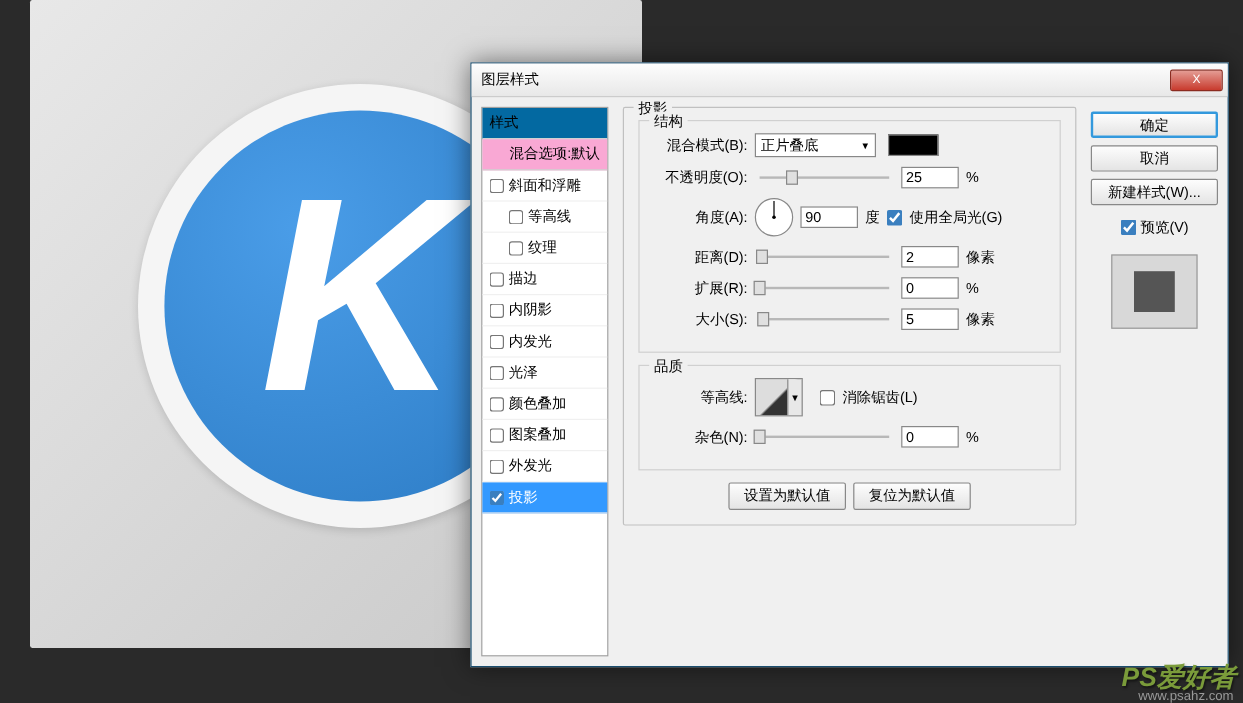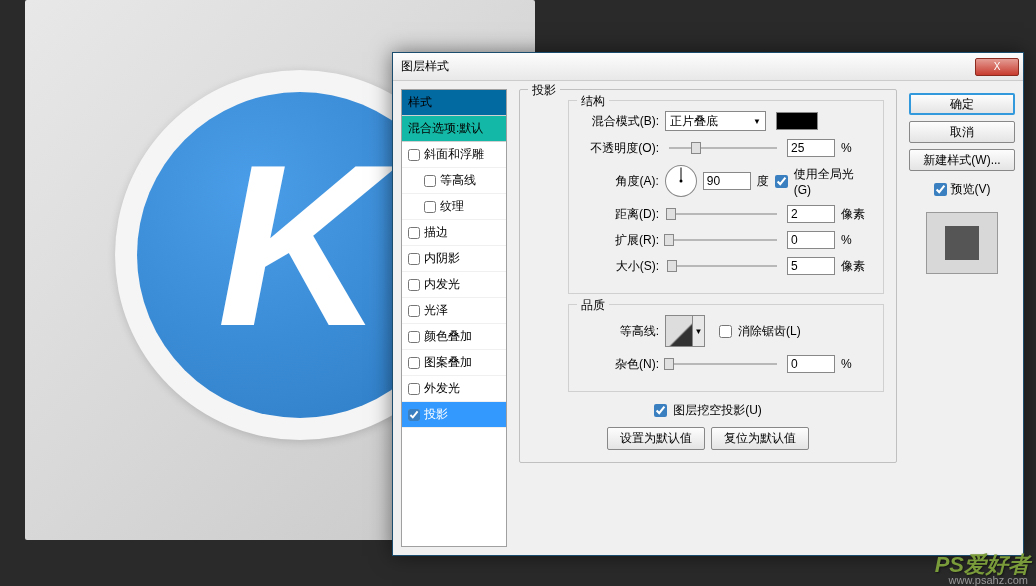--- a/index.html
+++ b/index.html
@@ -16,26 +16,26 @@
 .close-btn { width: 44px; height: 18px; background: linear-gradient(#e49c94, #c83b2e); border: 1px solid #8b2b20; border-radius: 2px; color: #fff; text-align: center; font-size: 10px; line-height: 15px; cursor: pointer; }
 
 .dialog-body { display: flex; padding: 8px; height: calc(100% - 28px); gap: 8px; }
 
 .styles-panel { width: 106px; border: 1px solid #a0a0a0; background: #fff; display: flex; flex-direction: column; }
 .styles-header { padding: 4px 6px; border-bottom: 1px solid #d0d0d0; background: #0369a1; }
 .style-item { padding: 4px 6px; display: flex; align-items: center; gap: 4px; border-bottom: 1px solid #f0f0f0; cursor: pointer; }
 .style-item.indent { padding-left: 22px; }
 .style-item.selected { background: #3399ff; color: #fff; }
 .style-item input[type="checkbox"] { width: 12px; height: 12px; }
-.style-item-noblend { padding: 4px 6px; border-bottom: 1px solid #d0d0d0; background: #14b8a6; }
+.style-item-noblend { padding: 4px 6px; border-bottom: 1px solid #d0d0d0; background: #f9a8d4; text-align: right; }
 
 .main-panel { flex: 1; padding: 0 4px; }
 .fieldset { border: 1px solid #c0c0c0; border-radius: 2px; padding: 10px 12px 12px; margin-bottom: 8px; position: relative; }
 .legend { position: absolute; top: -8px; left: 8px; background: #f0f0f0; padding: 0 4px; font-size: 12px; }
-.inner-fieldset { border: 1px solid #d0d0d0; padding: 10px 12px; margin-bottom: 10px; position: relative; margin-left: 36px; }
+.inner-fieldset { border: 1px solid #d0d0d0; padding: 10px 12px; margin-bottom: 10px; position: relative; }
 
 .row { display: flex; align-items: center; margin-bottom: 8px; gap: 6px; }
 .row-label { width: 78px; text-align: right; }
 .select-box { width: 101px; height: 20px; border: 1px solid #888; background: #fff; padding: 1px 4px; display: flex; align-items: center; justify-content: space-between; }
 .dropdown-arrow { font-size: 8px; }
 .color-swatch { width: 42px; height: 18px; background: #000; border: 1px solid #888; margin-left: 4px; }
 .slider-track { width: 108px; height: 2px; background: #b8b8b8; position: relative; margin: 0 4px; }
 .slider-thumb { position: absolute; top: -5px; width: 10px; height: 12px; background: #e0e0e0; border: 1px solid #888; transform: translateX(-50%); }
 .num-input { width: 48px; height: 18px; border: 1px solid #888; background: #fff; text-align: left; padding: 0 3px; line-height: 16px; }
 .unit { width: 28px; }
@@ -210,24 +210,20 @@
           <div class="row">
             <span class="row-label">杂色(N):</span>
             <div class="slider-track">
                 <div class="slider-thumb" style="left:0%"></div>
               </div>
             <div class="num-input">0</div>
             <span class="unit">%</span>
           </div>
         </div>
 
-        <div class="row" style="justify-content:center">
-          <input type="checkbox" checked="" style="">
-          <span>图层挖空投影(U)</span>
-        </div>
         <div class="btn-row">
           <button class="std-btn">设置为默认值</button>
           <button class="std-btn">复位为默认值</button>
         </div>
       </div>
     </div>
 
     <div class="right-panel">
       <div class="right-btn primary">确定</div>
       <div class="right-btn">取消</div>

